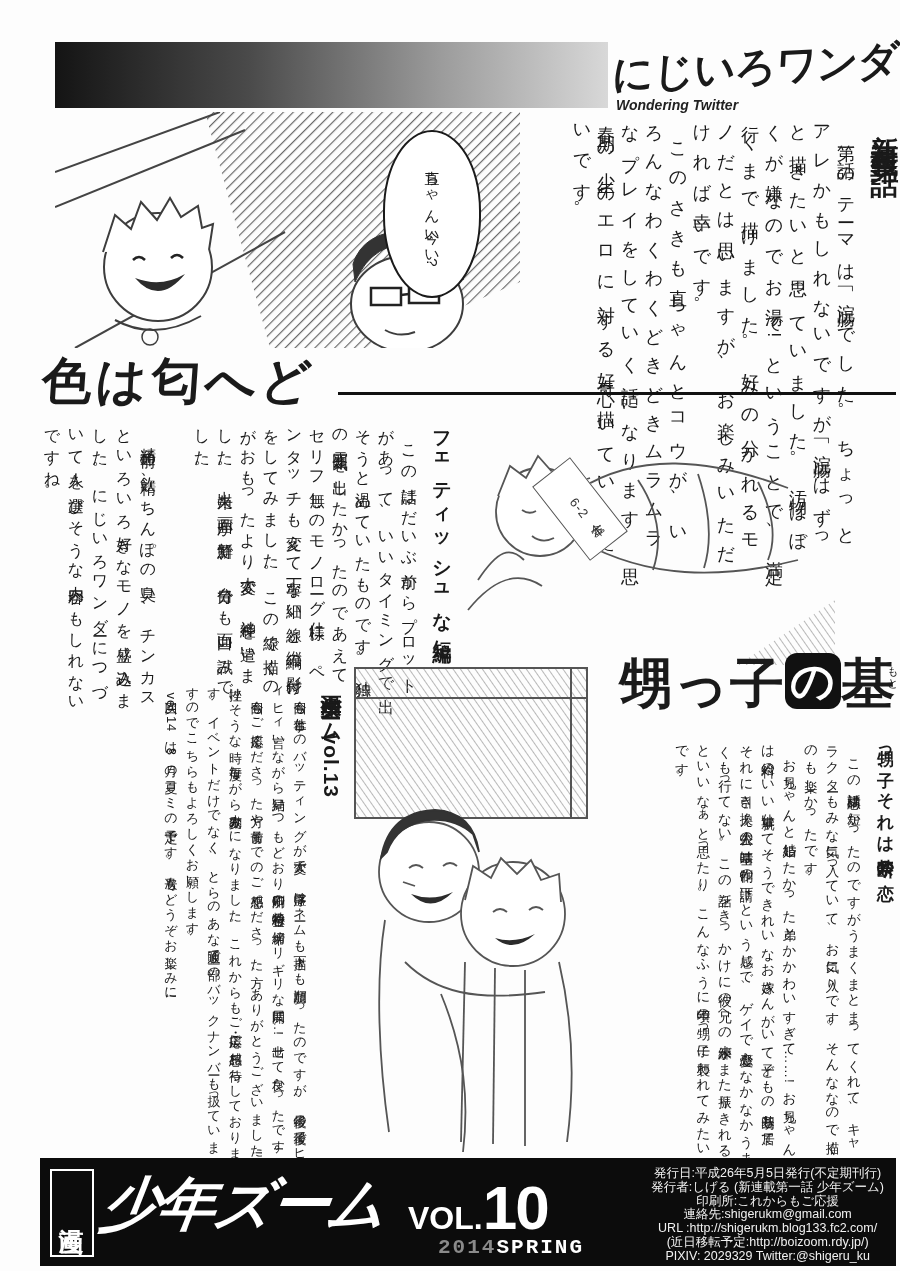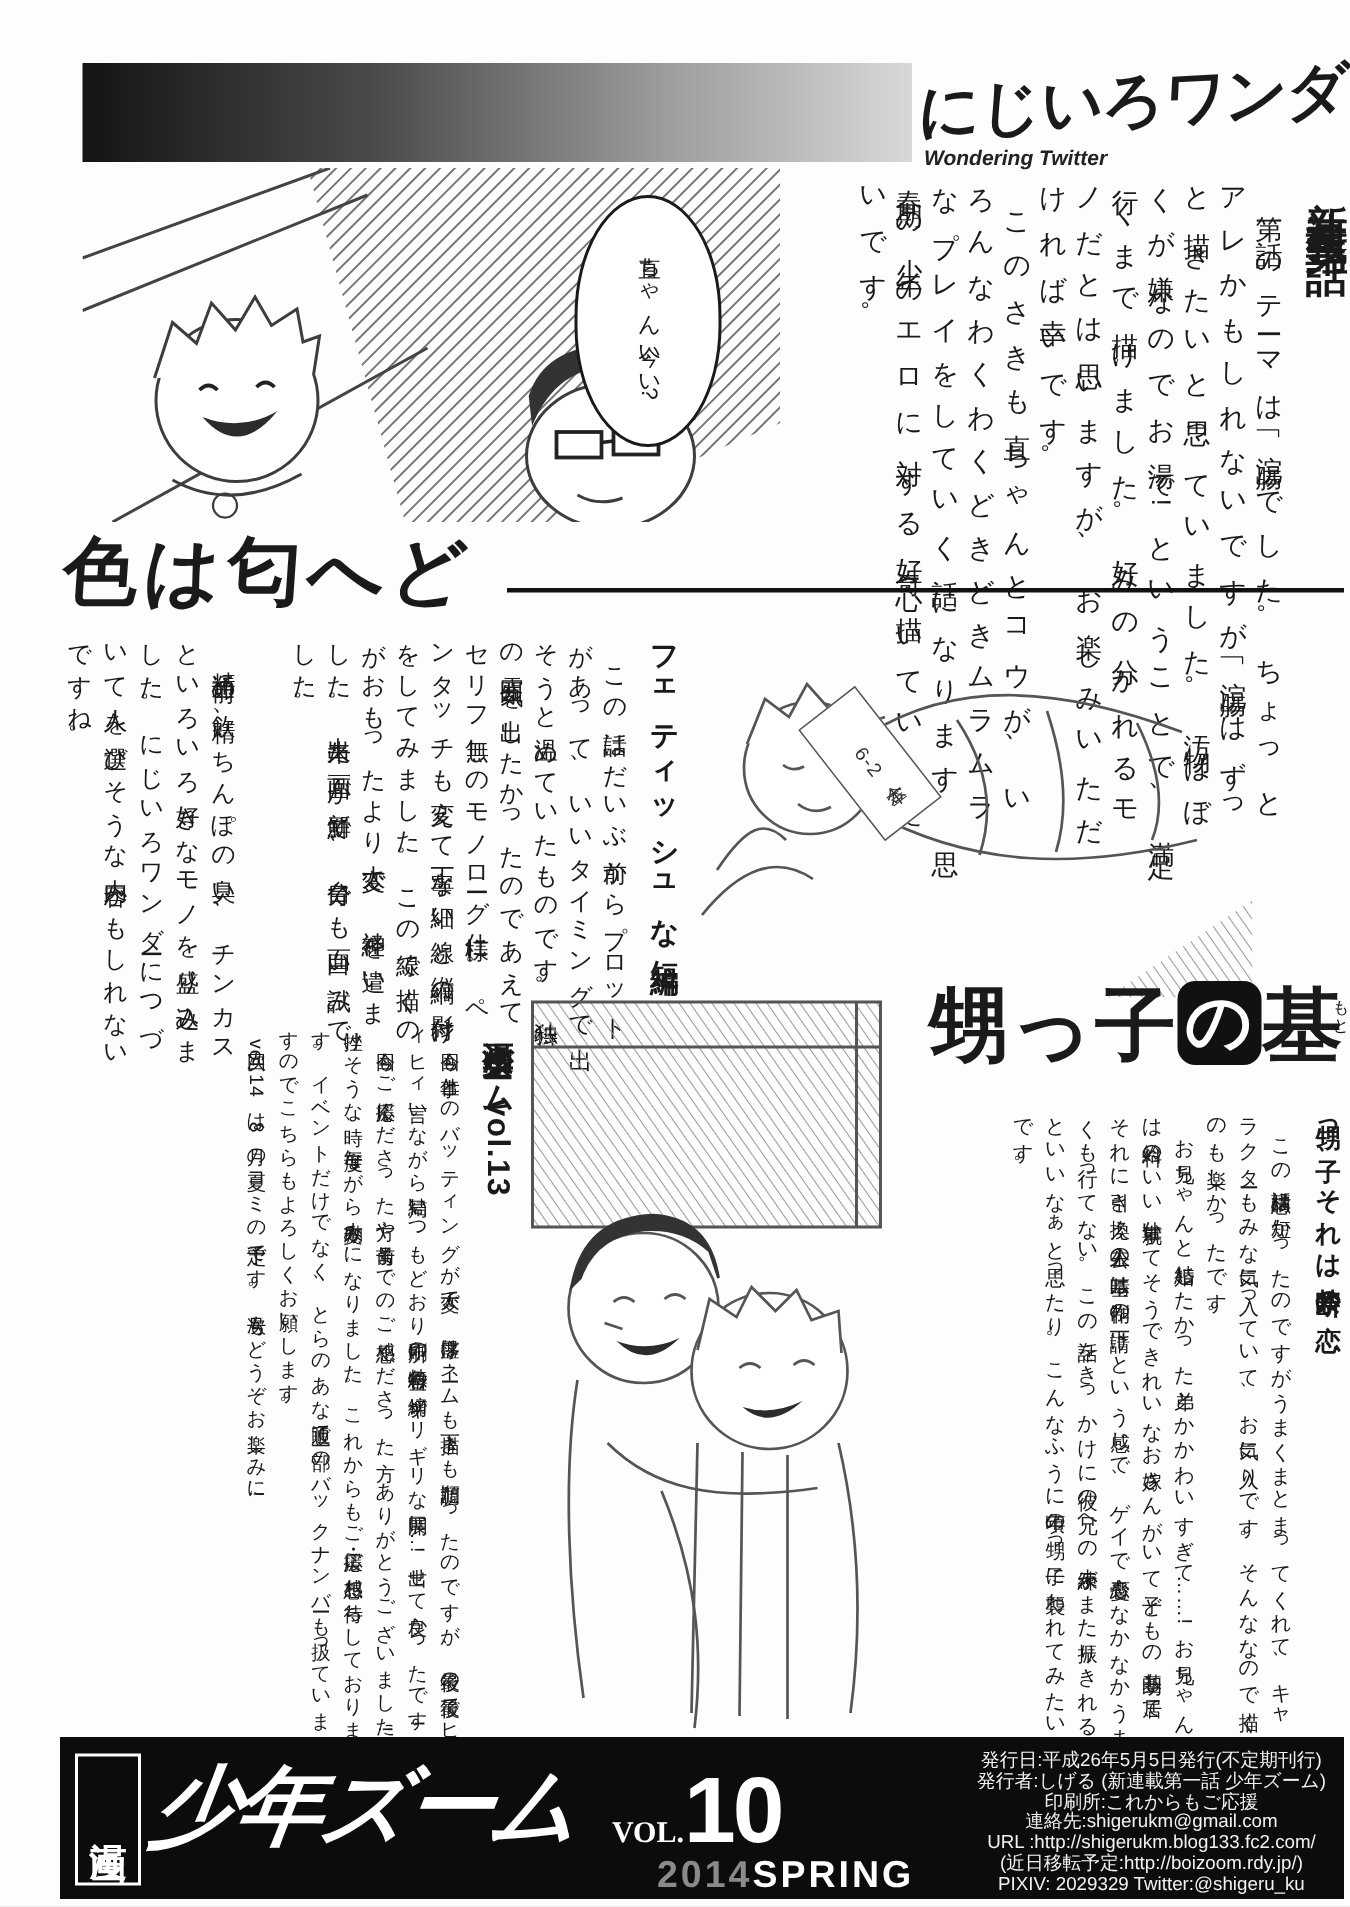--- a/index.html
+++ b/index.html
@@ -62,24 +62,24 @@
            color:#333;}
 
   
   .footer{position:absolute;left:40px;top:1158px;width:856px;height:108px;background:#0c0c0c;color:#fff;}
   .f-manga-box{position:absolute;left:10px;top:11px;width:40px;height:84px;border:2.5px solid #fff;
                display:flex;align-items:center;justify-content:center;writing-mode:vertical-rl;
                font-size:25px;font-weight:bold;letter-spacing:4px;}
   .f-main{position:absolute;left:62px;top:8px;font-size:58px;font-weight:900;font-style:italic;
           letter-spacing:-2px;transform:skewX(-8deg);white-space:nowrap;}
   .f-vol{position:absolute;left:368px;top:14px;white-space:nowrap;}
-  .f-vol-label{font-size:20px;font-weight:900;font-family:Liberation Serif, serif;}
+  .f-vol-label{font-size:32px;font-weight:900;}
   .f-vol-num{font-size:62px;font-weight:900;letter-spacing:-2px;}
-  .f-year-line{position:absolute;left:398px;top:78px;font-size:25px;font-weight:900;
-               letter-spacing:2px;white-space:nowrap;}
+  .f-year-line{position:absolute;left:398px;top:78px;font-size:21px;font-weight:900;
+               letter-spacing:2px;white-space:nowrap;font-family:Liberation Mono, monospace;}
   .f-year{color:#8a8a8a;}
   .f-season{color:#fff;}
   .f-info{position:absolute;right:12px;top:9px;text-align:center;font-size:12.5px;
           line-height:13.2px;color:#f2f2f2;}
   .f-info div{margin-bottom:0.6px;}
 </style>
 </head>
 <body>
 
 <div class="page">

